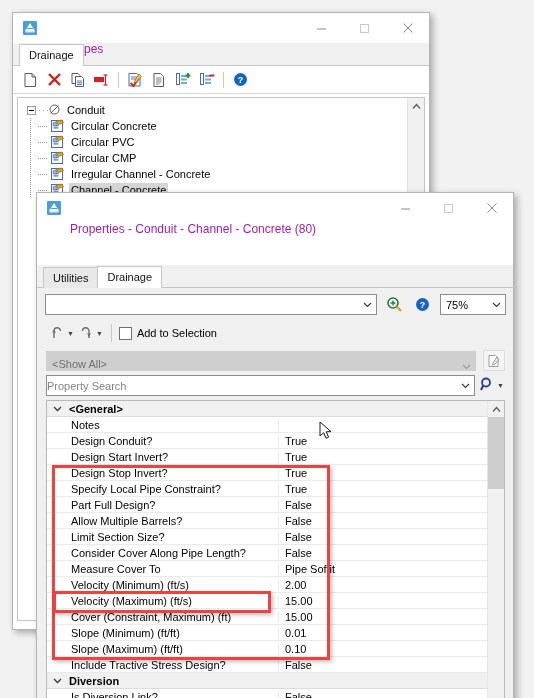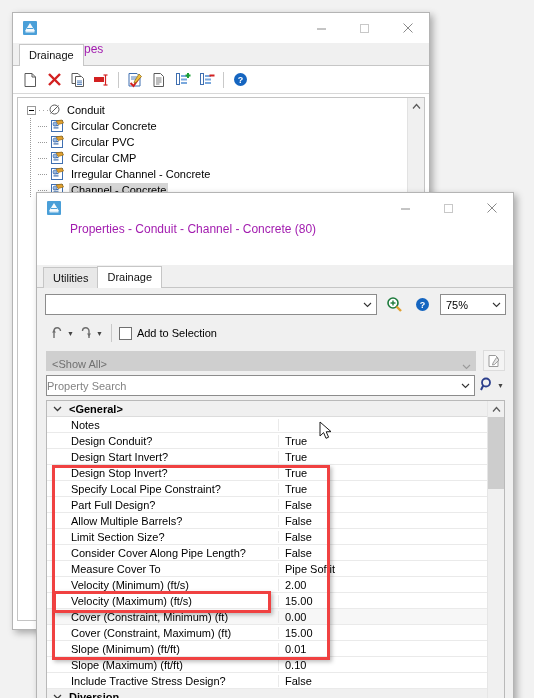--- a/index.html
+++ b/index.html
@@ -677,25 +677,20 @@
           <div class="grow prop">
             <span class="gcaret"></span>
             <span class="gname">Velocity (Minimum) (ft/s)</span>
             <span class="gval">2.00</span>
           </div>
           <div class="grow prop">
             <span class="gcaret"></span>
             <span class="gname">Velocity (Maximum) (ft/s)</span>
             <span class="gval">15.00</span>
           </div>
-          <div class="grow prop alt">
-            <span class="gcaret"></span>
-            <span class="gname">Cover (Constraint, Minimum) (ft)</span>
-            <span class="gval">0.00</span>
-          </div>
           <div class="grow prop">
             <span class="gcaret"></span>
             <span class="gname">Cover (Constraint, Maximum) (ft)</span>
             <span class="gval">15.00</span>
           </div>
           <div class="grow prop">
             <span class="gcaret"></span>
             <span class="gname">Slope (Minimum) (ft/ft)</span>
             <span class="gval">0.01</span>
           </div>

